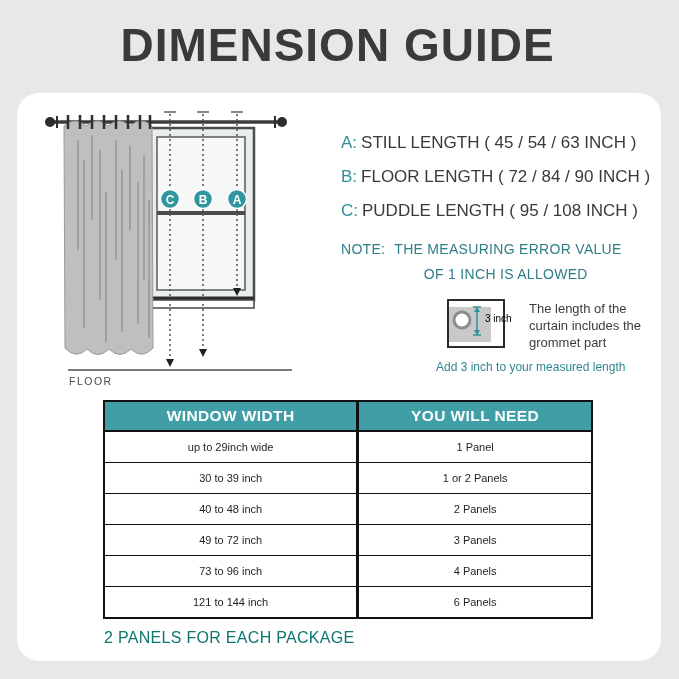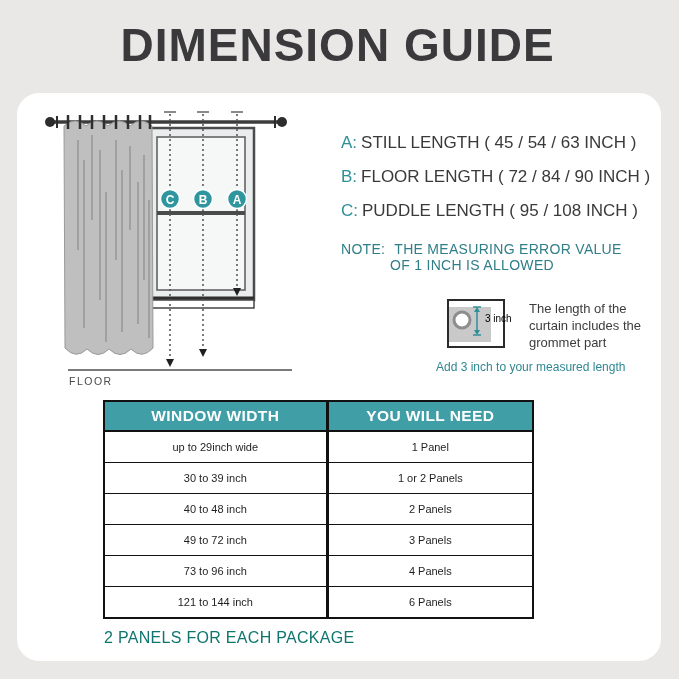--- a/index.html
+++ b/index.html
@@ -21,23 +21,23 @@
     background:#ffffff;border-radius:22px;
   }
   .diagram{position:absolute;left:30px;top:100px;}
 
   
   .lengths{position:absolute;left:341px;top:133px;color:#3a3a3a;font-size:17px;}
   .len{margin-bottom:14px;white-space:nowrap;}
   .len .k{color:#2f8f97;margin-right:4px;}
   .note{
     position:absolute;left:341px;top:241px;
-    color:#2f7e88;font-size:14px;font-weight:500;letter-spacing:.3px;
-  }
-  .note .nl2{padding-left:49px;}
+    color:#2f7e88;font-size:14px;font-weight:500;letter-spacing:.3px;text-align:center;
+  }
+  .note .nl2{padding-left:49px;margin-top:9px;}
   .note .nlabel{margin-right:9px;}
 
   .grommet-fig{
     position:absolute;left:447px;top:299px;width:54px;height:45px;
     background:#ffffff;border:2px solid #2b2b2b;
   }
   .grommet-measure{
     position:absolute;left:485px;top:313px;
     font-size:10px;color:#000000;white-space:nowrap;
   }
@@ -45,21 +45,21 @@
     position:absolute;left:529px;top:300px;width:122px;
     font-size:13px;line-height:1.32;color:#3c3c3c;
   }
   .tip{
     position:absolute;left:436px;top:360px;
     font-size:12px;font-weight:500;color:#2f8791;white-space:nowrap;
   }
 
   
   .size-table{
-    position:absolute;left:103px;top:400px;width:431px;
+    position:absolute;left:103px;top:400px;width:490px;
     border-collapse:collapse;
     border:2.5px solid #111;
   }
   .size-table th{
     background:#3f9ea6;color:#fff;
     font-size:15.5px;font-weight:bold;letter-spacing:.4px;
     padding:5px 0;border:2px solid #111;text-align:center;
   }
   .size-table td{
     font-size:11px;color:#1f1f1f;

